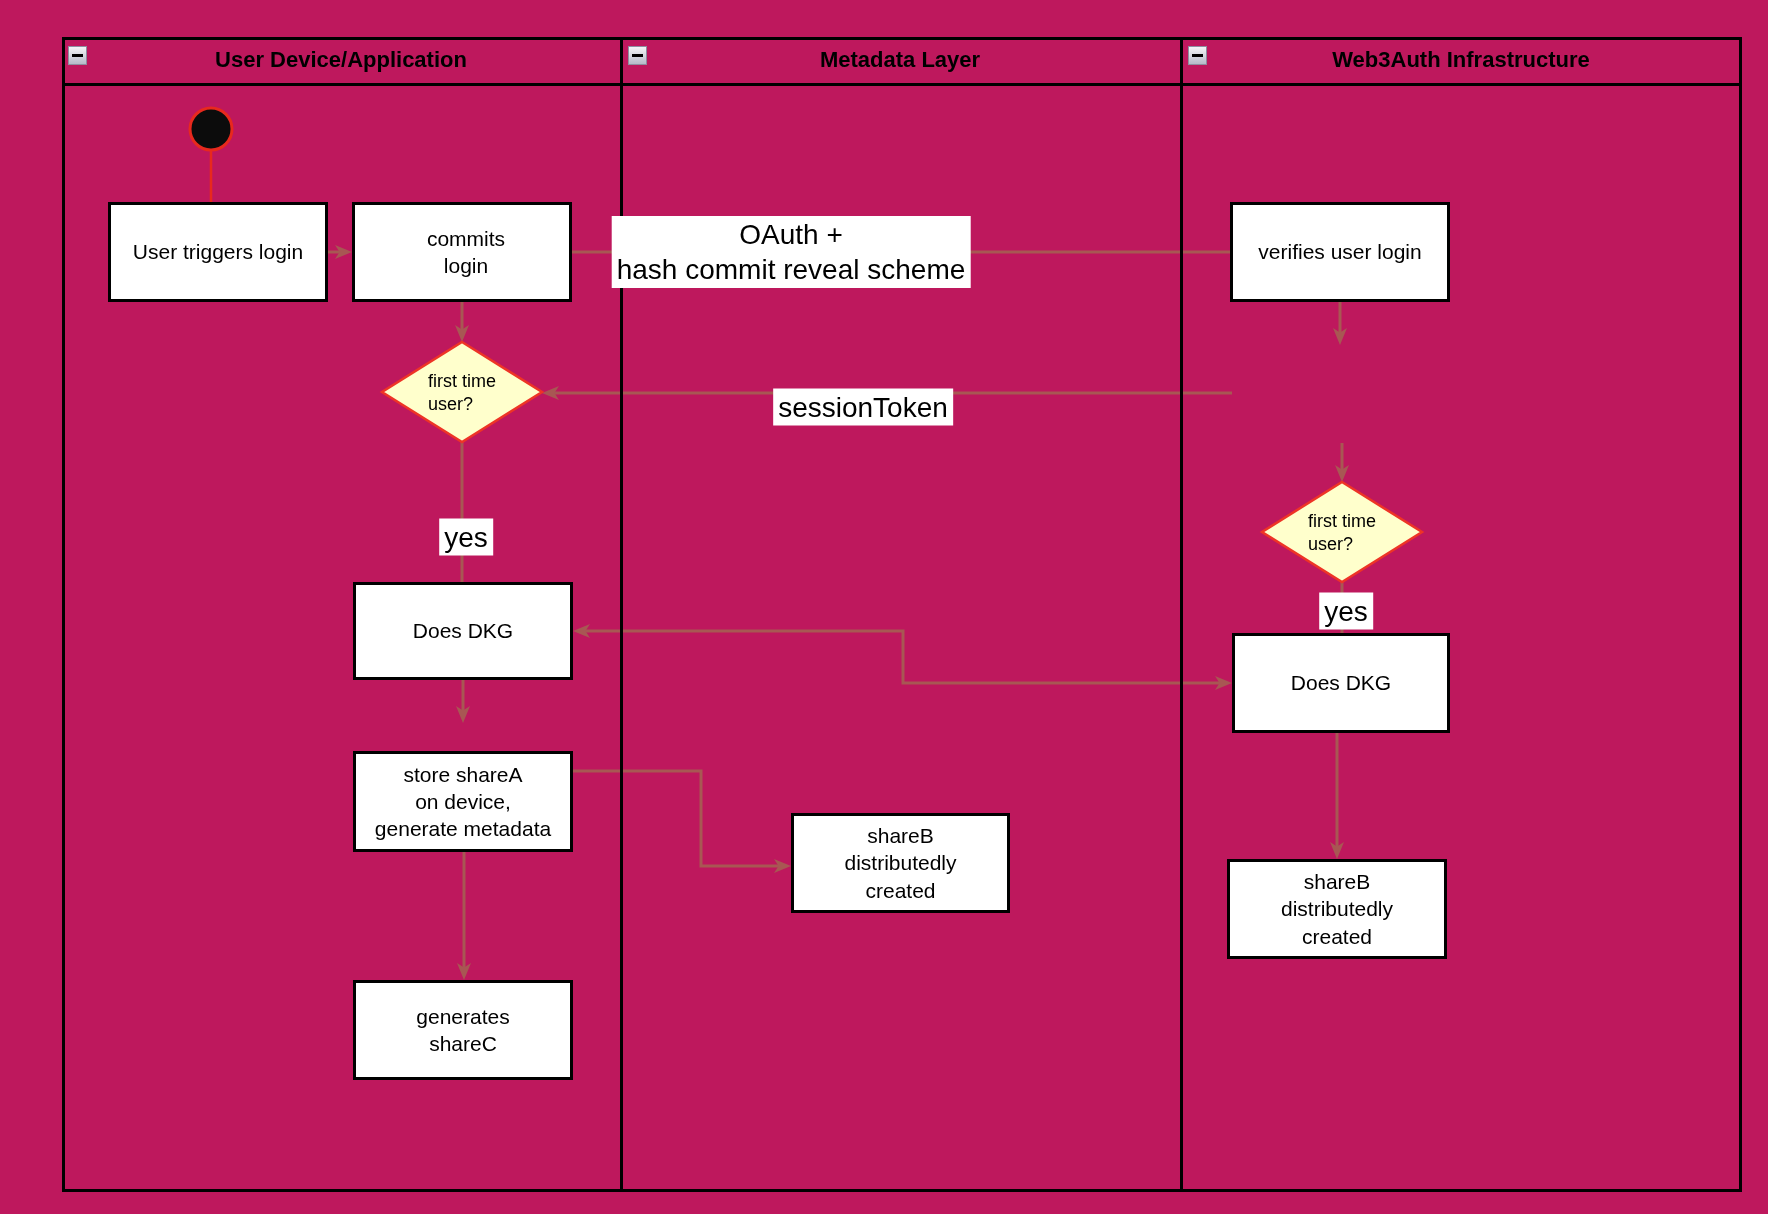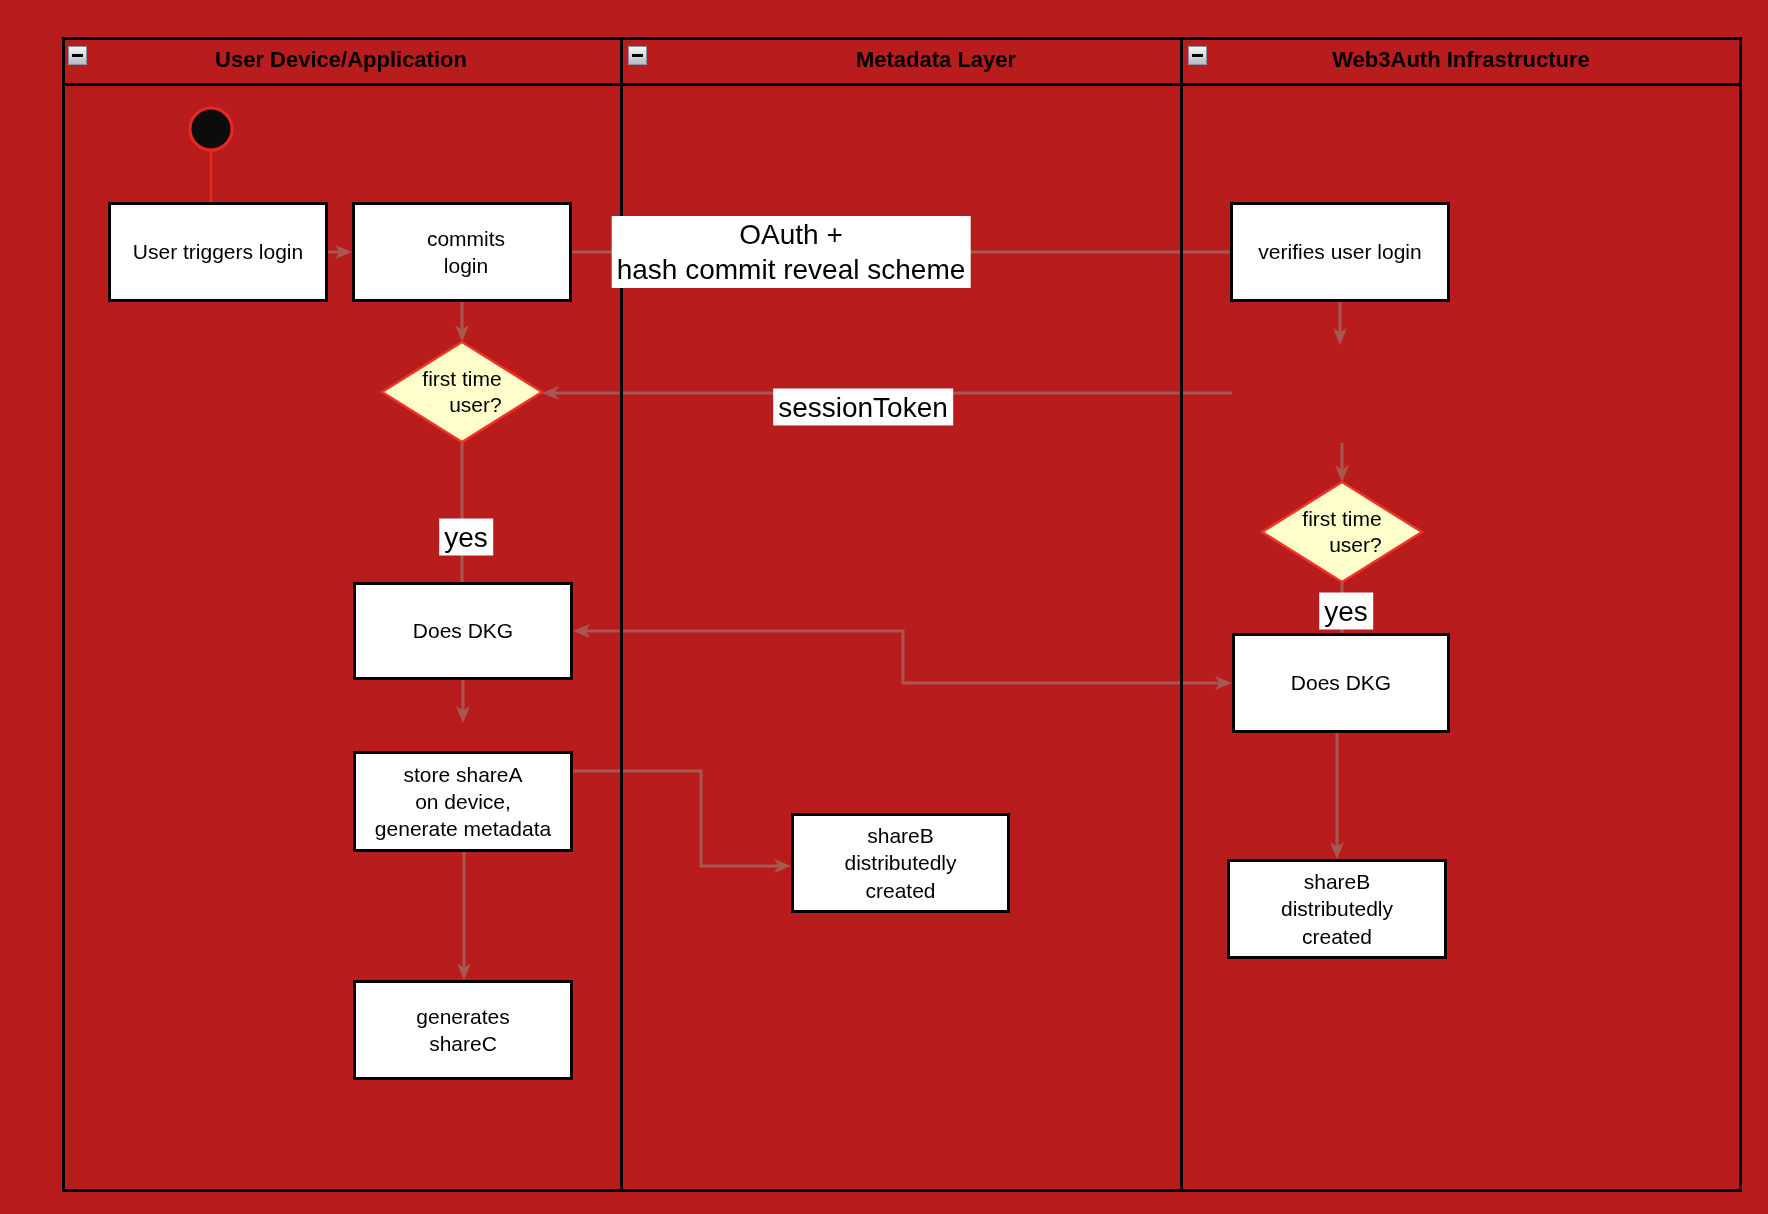--- a/index.html
+++ b/index.html
@@ -1,39 +1,39 @@
 <!DOCTYPE html>
 <html><head>
 <meta charset="utf-8">
 <style>
   html,body{margin:0;padding:0;background:#ffffff;}
   body{font-family:"Liberation Sans",sans-serif;}
-  #canvas{position:relative;width:1768px;height:1214px;background:#b91c1c;overflow:hidden;}
+  #canvas{position:relative;width:1768px;height:1214px;background:#be185d;overflow:hidden;}
 
   
   .frame{position:absolute;left:62px;top:37px;width:1680px;height:1155px;
          border:3px solid #000;box-sizing:border-box;z-index:2;pointer-events:none;}
   .hline{position:absolute;left:62px;top:83px;width:1680px;height:3px;background:#000;z-index:2;}
   .vline{position:absolute;top:37px;width:3px;height:1155px;background:#000;z-index:2;}
   .lane-title{position:absolute;top:47px;transform:translateX(-50%);
               font-size:22px;font-weight:bold;color:#000;z-index:3;white-space:nowrap;}
   .collapse{position:absolute;width:19px;height:19px;z-index:4;
             border:1px solid #8d8fa0;box-sizing:border-box;
             background:linear-gradient(#f5f5f7 0%,#d9dbe2 45%,#b6bac9 100%);
             display:flex;align-items:center;justify-content:center;cursor:pointer;}
   .collapse .minus-bar{width:11px;height:3px;background:#000;}
 
   
   .node{position:absolute;background:#fff;border:3px solid #000;box-sizing:border-box;
         display:flex;align-items:center;justify-content:center;text-align:center;
         font-size:21px;line-height:1.3;color:#000;white-space:pre-line;z-index:3;}
 
   
-  .diamond-text{position:absolute;transform:translate(-50%,-50%);text-align:right;
-                font-size:21px;line-height:1.25;color:#000;white-space:pre-line;z-index:3;}
+  .diamond-text{position:absolute;transform:translate(-50%,-50%);text-align:left;
+                font-size:18px;line-height:1.25;color:#000;white-space:pre-line;z-index:3;}
 
   
   .edge-label{position:absolute;transform:translate(-50%,-50%);text-align:center;
               font-size:28px;line-height:1.25;color:#000;background:#fff;
               padding:1px 5px;white-space:pre-line;z-index:3;}
 
   svg.wires{position:absolute;left:0;top:0;z-index:1;}
   svg.wires path, svg.wires line{fill:none;stroke:#a85753;stroke-width:3;}
   svg.wires .bright{stroke:#e8291d;stroke-width:2.5;}
   svg.wires polygon.head{fill:#a85753;stroke:none;}
@@ -90,21 +90,21 @@
     <polygon class="decision" points="462,342 542,392 462,442 382,392"></polygon>
     <polygon class="decision" points="1342,482 1422,532 1342,582 1262,532"></polygon>
   </svg>
 
   <div class="frame"></div>
   <div class="hline"></div>
   <div class="vline" style="left:620px;"></div>
   <div class="vline" style="left:1180px;"></div>
 
   <div class="lane-title" style="left:341px;">User Device/Application</div>
-  <div class="lane-title" style="left:900px;margin-left:36px;">Metadata Layer</div>
+  <div class="lane-title" style="left:900px;">Metadata Layer</div>
   <div class="lane-title" style="left:1461px;">Web3Auth Infrastructure</div>
 
   <div class="collapse" style="left:68px;top:46px;">
       <span class="minus-bar"></span>
     </div>
   <div class="collapse" style="left:628px;top:46px;">
       <span class="minus-bar"></span>
     </div>
   <div class="collapse" style="left:1188px;top:46px;">
       <span class="minus-bar"></span>

